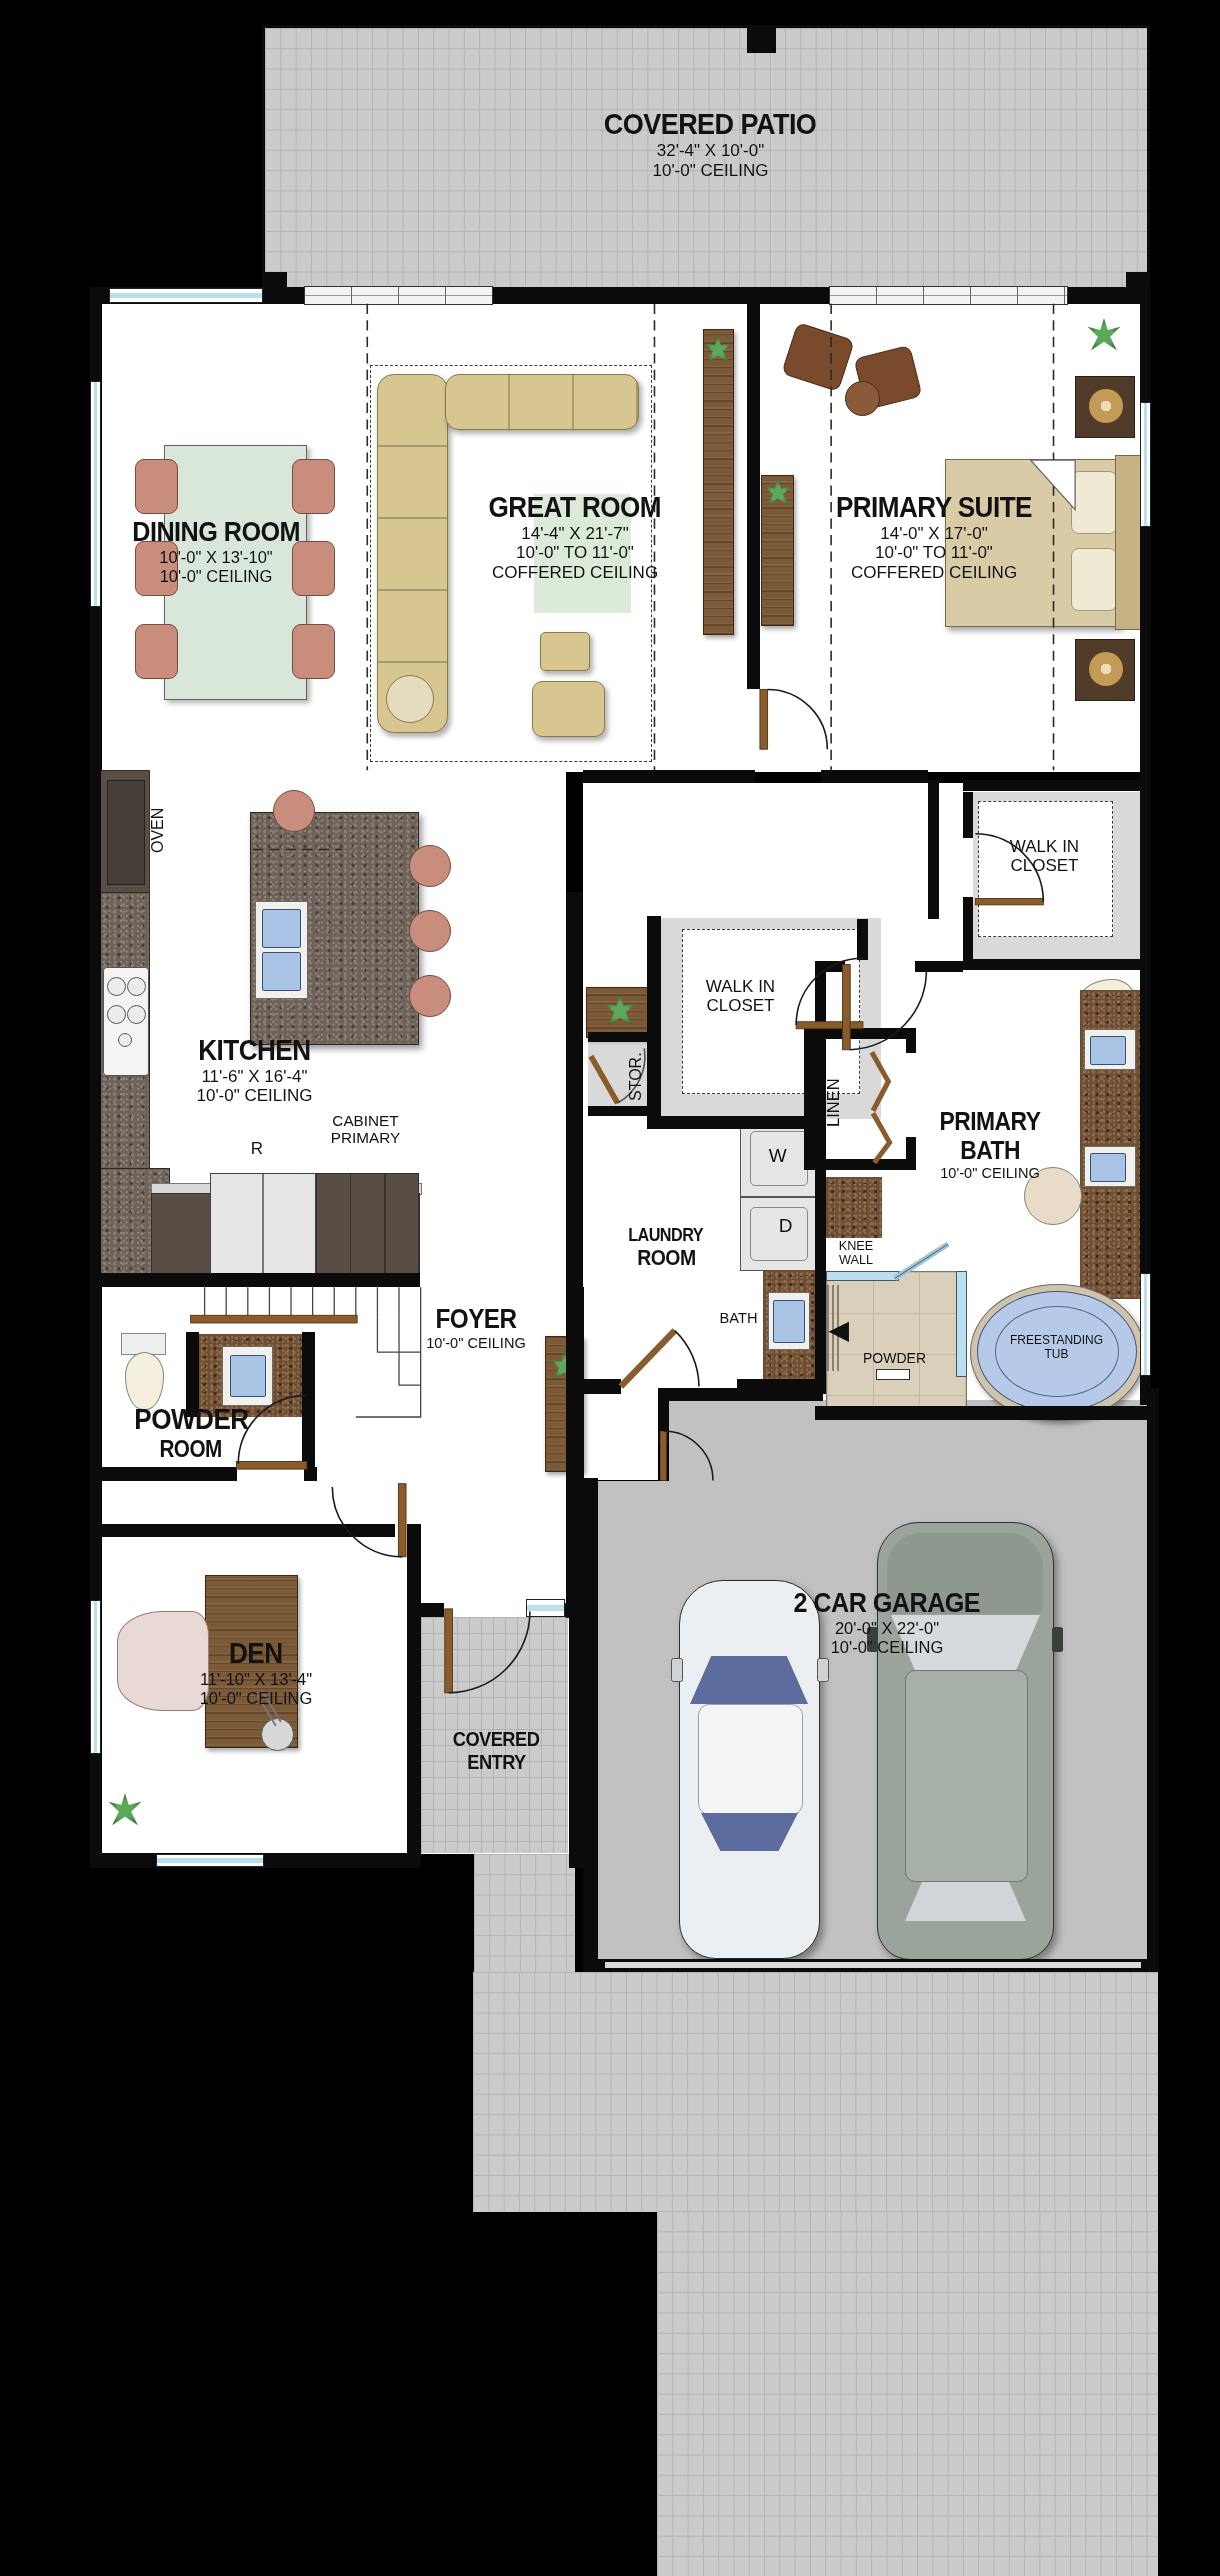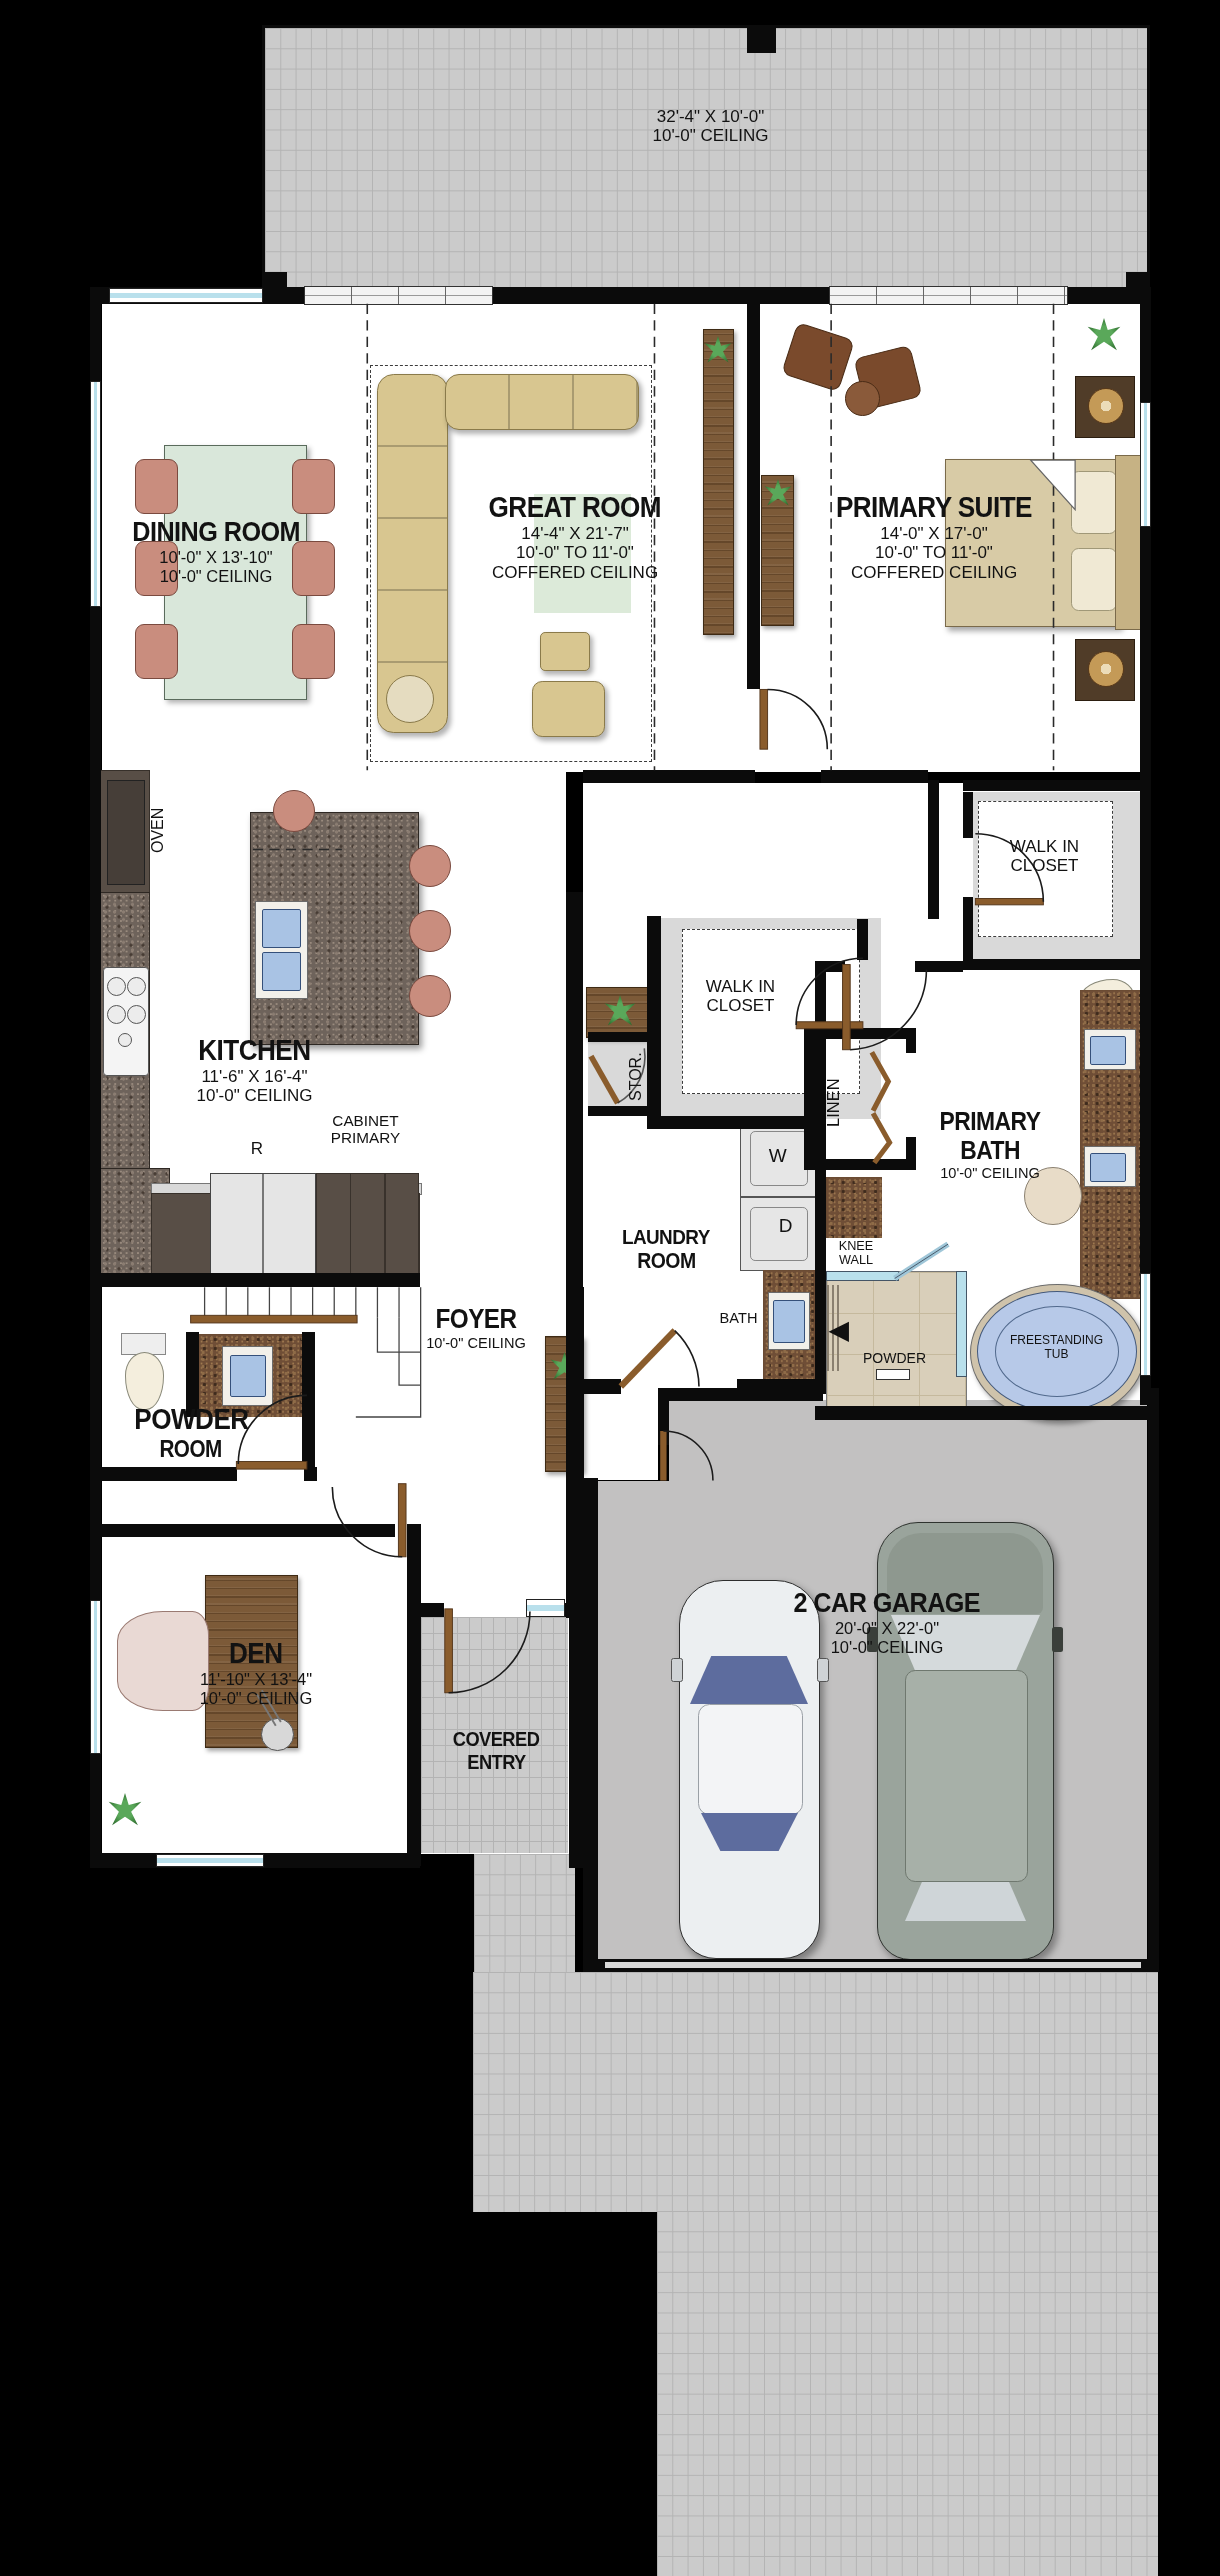--- a/index.html
+++ b/index.html
@@ -328,20 +328,21 @@
     </g>
     <g>
       <polygon points="1336,2080 1336,2112 1304,2096" fill="#111"></polygon>
     </g>
     <g>
       <path d="M404,2666 L434,2716 M412,2660 L442,2710" stroke="#777" stroke-width="3" fill="none"></path>
     </g>
   </svg>
 
   <div class="lbl" style="left:520px;top:107px;width:381px;">
+    <div style="font-size:30px;"><span class="t-big">COVERED PATIO</span></div>
     <div style="font-size:17px;">32'-4" X 10'-0"</div>
     <div style="font-size:17px;">10'-0" CEILING</div>
   </div>
 
   <div class="lbl" style="left:104px;top:516px;width:224px;">
     <div style="font-size:28px;"><span class="t-big">DINING ROOM</span></div>
     <div style="font-size:16.5px;">10'-0" X 13'-10"</div>
     <div style="font-size:16.5px;">10'-0" CEILING</div>
   </div>
 
@@ -383,21 +384,21 @@
 
   <div class="lbl" style="left:990px;top:837px;width:109px;">
     <div style="font-size:17px;">WALK IN</div>
     <div style="font-size:17px;">CLOSET</div>
   </div>
 
   <div class="vlbl" style="left:824px;top:1052px;width:27px;height:102px;font-size:16.5px;">LINEN</div>
   <div class="vlbl" style="left:627px;top:1045px;width:28px;height:64px;font-size:16px;">STOR.</div>
 
   <div class="lbl" style="left:601px;top:1225px;width:130px;">
-    <div style="font-size:21px;"><span class="t-big">LAUNDRY</span></div>
+    <div style="font-size:18px;"><span class="t-big">LAUNDRY</span></div>
     <div style="font-size:21.6px;"><span class="t-big">ROOM</span></div>
   </div>
 
   <div class="lbl" style="left:713px;top:1310px;width:51px;">
     <div style="font-size:14.6px;">BATH</div>
   </div>
 
   <div class="lbl" style="left:765px;top:1145px;width:25.4px;">
     <div style="font-size:19px;">W</div>
   </div>

